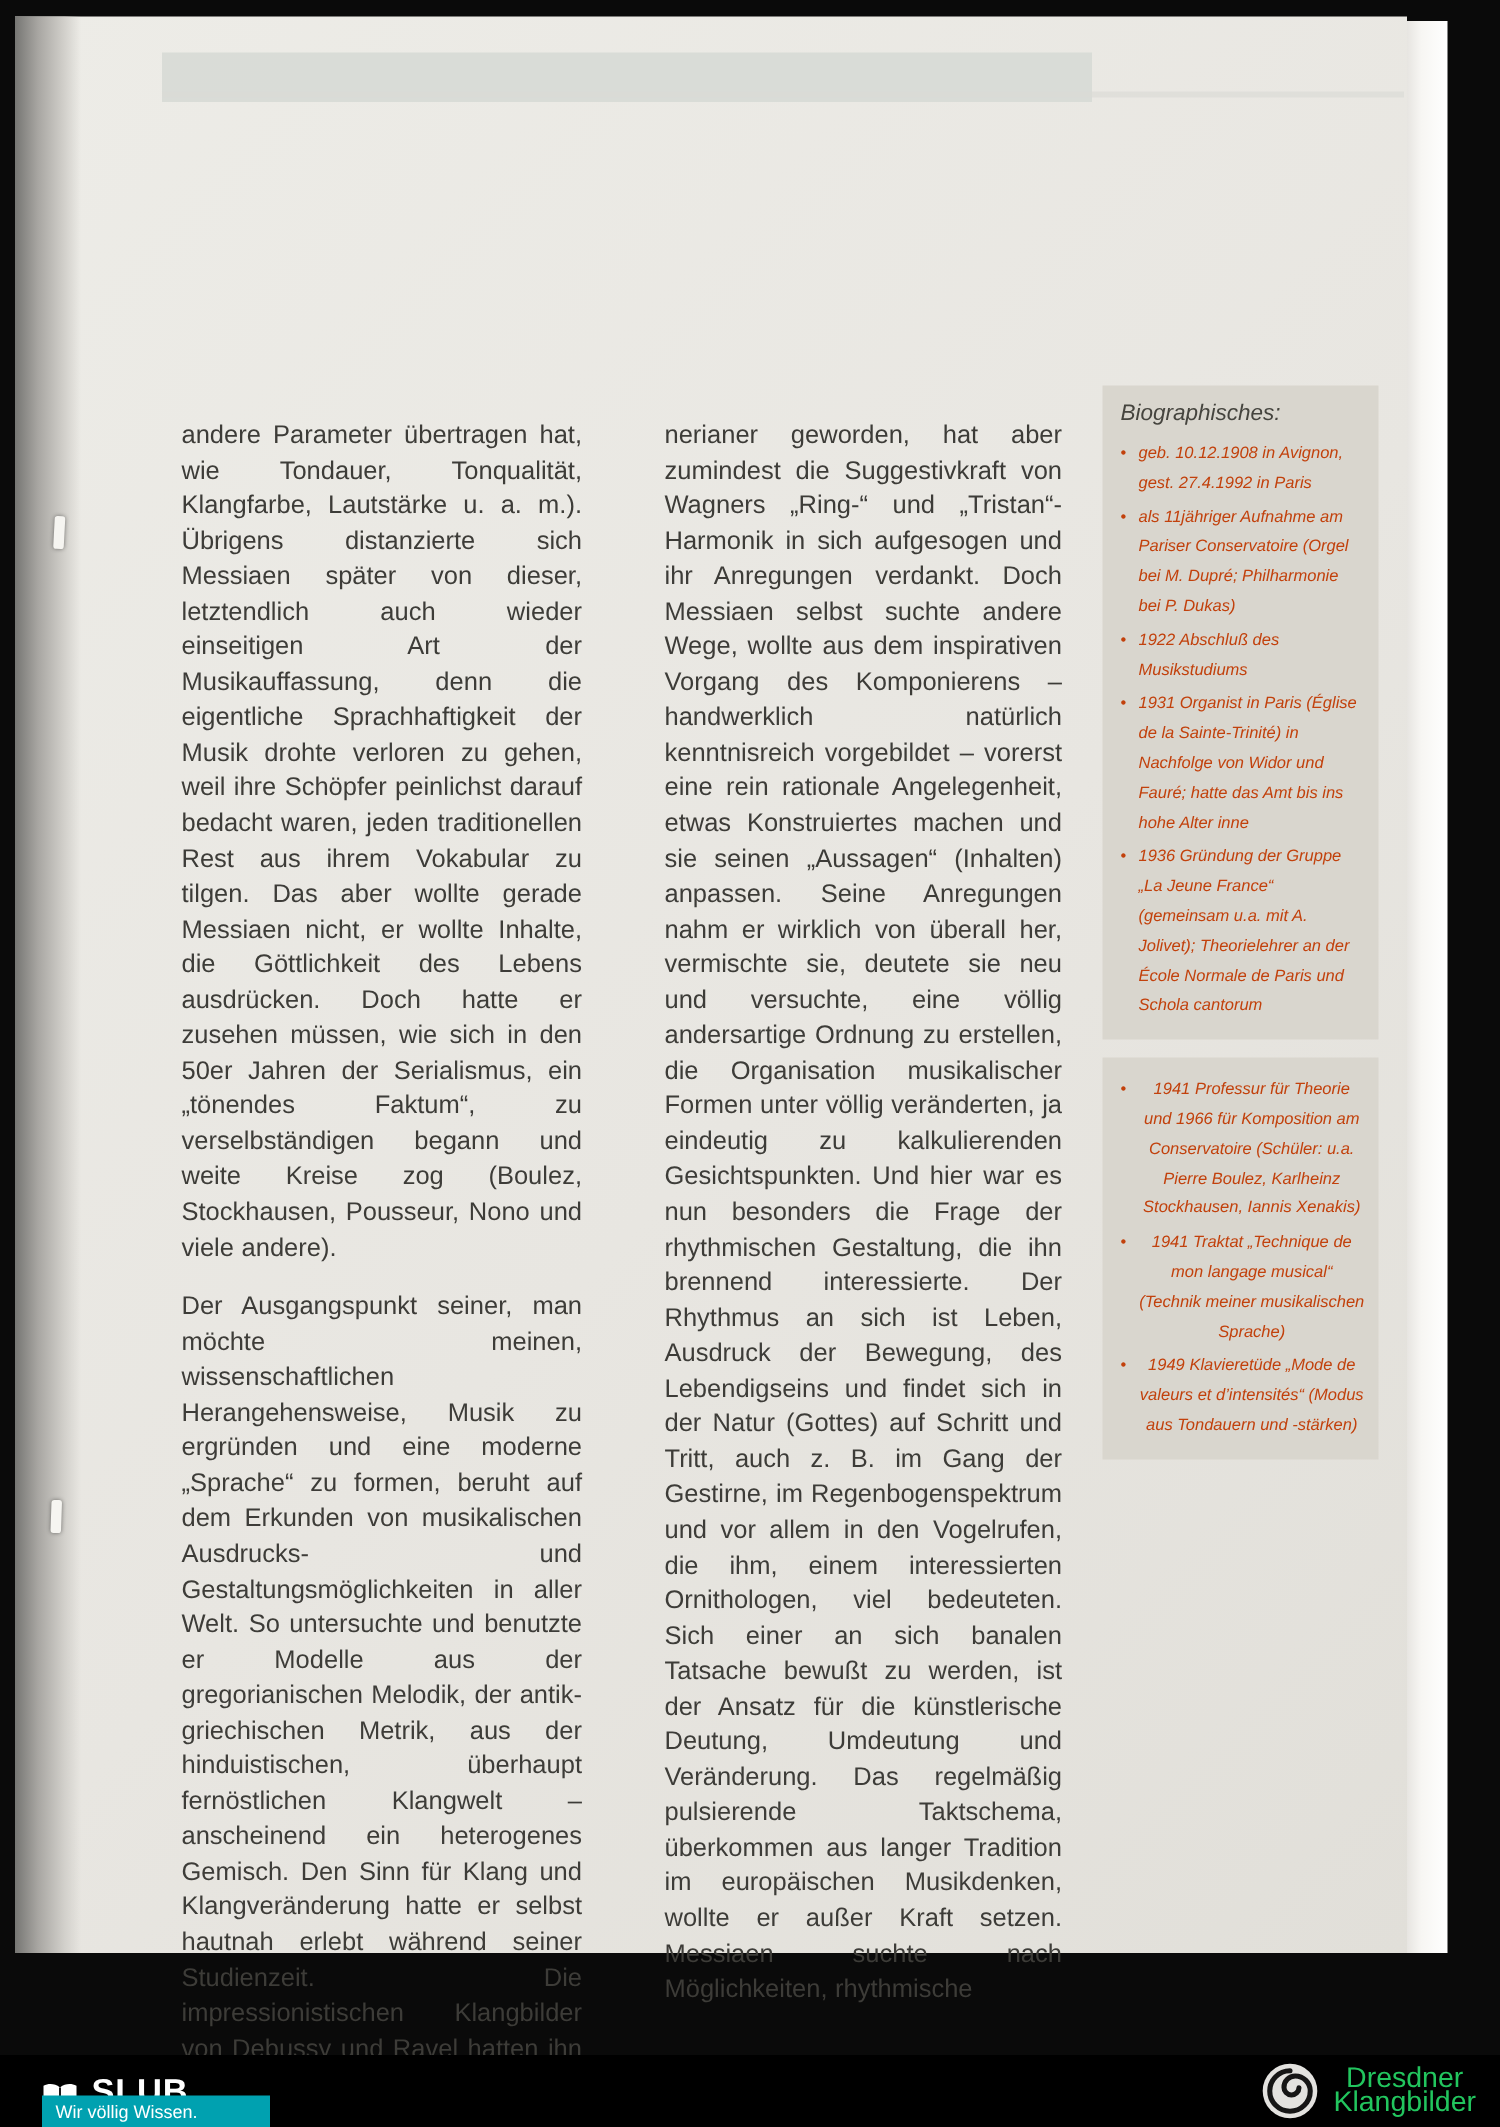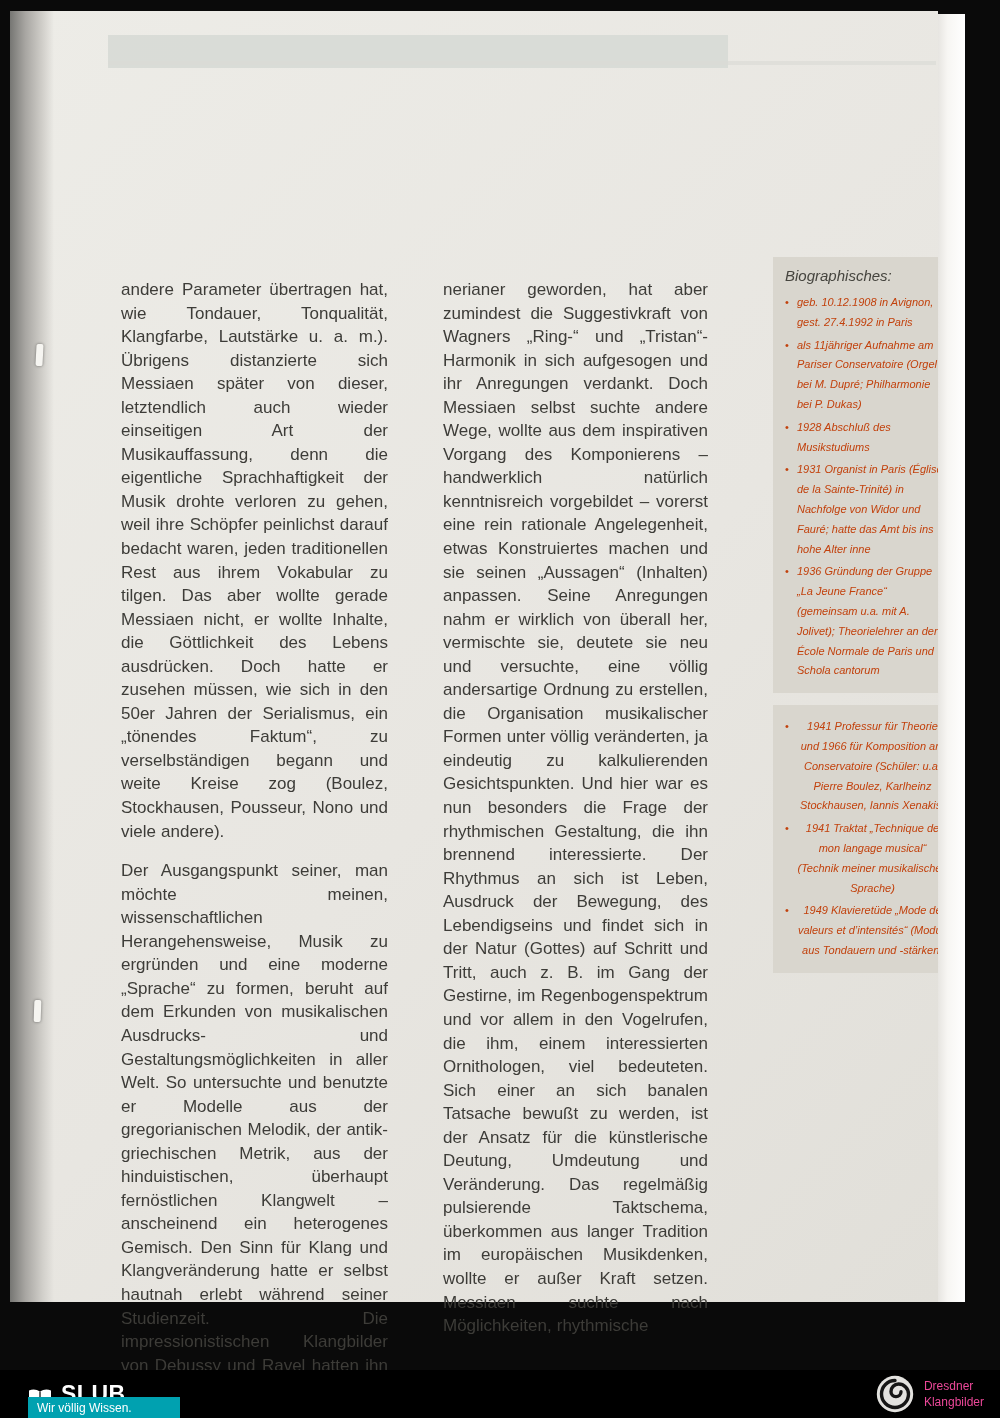--- a/index.html
+++ b/index.html
@@ -36,21 +36,21 @@
   
   .col{position:absolute;color:#3d3c38;}
   .col p{
     margin:16px;font-size:17px;line-height:23.55px;text-align:justify;
     hyphens:auto;-webkit-hyphens:auto;word-spacing:.02em;
   }
   .col1{left:95px;top:251px;width:299px;}
   .col2{left:417px;top:251px;width:297px;}
 
   
-  .sidebar{position:absolute;left:725px;top:246px;width:184px;margin-left:38px;}
+  .sidebar{position:absolute;left:725px;top:246px;width:184px;}
   .side-block{
     background:#d9d6ce;padding:9px 9px 12px 12px;box-sizing:border-box;
   }
   .side-block + .side-block{margin-top:12px;text-align:center;}
   .sidebar h3{
     margin:0 0 7px 0;font-weight:normal;font-style:italic;
     font-size:15px;line-height:20px;color:#45443e;
   }
   .sidebar ul{margin:0;padding:0;list-style:none;}
   .sidebar li{
@@ -82,22 +82,22 @@
     background:#00a1b0;display:flex;align-items:center;
     padding-left:9px;box-sizing:border-box;
   }
   .slub-tagline span{color:#fff;font-size:12px;}
   .partner-brand{
     position:absolute;right:16px;top:5px;height:38px;
     display:flex;align-items:center;gap:10px;text-decoration:none;cursor:pointer;
   }
   .partner-logo svg{display:block;}
   .partner-name{
-    display:flex;flex-direction:column;color:#ec4899;
-    font-size:12px;line-height:16.5px;
+    display:flex;flex-direction:column;color:#22c55e;
+    font-size:19px;line-height:16.5px;text-align:center;
   }
 </style>
 </head>
 <body>
 
 <div class="screen">
 
   <div class="page">
     <div class="ghost-band"></div>
     <div class="top-edge-line"></div>
@@ -110,21 +110,21 @@
     <div class="col col2">
       <p>nerianer geworden, hat aber zumindest die Suggestivkraft von Wagners „Ring-“ und „Tristan“-Harmonik in sich aufgesogen und ihr Anregungen verdankt. Doch Messiaen selbst suchte andere Wege, wollte aus dem inspirativen Vorgang des Komponierens – handwerklich natürlich kenntnisreich vorgebildet – vorerst eine rein rationale Angelegenheit, etwas Konstruiertes machen und sie seinen „Aussagen“ (Inhalten) anpassen. Seine Anregungen nahm er wirklich von überall her, vermischte sie, deutete sie neu und versuchte, eine völlig andersartige Ordnung zu erstellen, die Organisation musikalischer Formen unter völlig veränderten, ja eindeutig zu kalkulierenden Gesichtspunkten. Und hier war es nun besonders die Frage der rhythmischen Gestaltung, die ihn brennend interessierte. Der Rhythmus an sich ist Leben, Ausdruck der Bewegung, des Lebendigseins und findet sich in der Natur (Gottes) auf Schritt und Tritt, auch z. B. im Gang der Gestirne, im Regenbogenspektrum und vor allem in den Vogelrufen, die ihm, einem interessierten Ornithologen, viel bedeuteten. Sich einer an sich banalen Tatsache bewußt zu werden, ist der Ansatz für die künstlerische Deutung, Umdeutung und Veränderung. Das regelmäßig pulsierende Taktschema, überkommen aus langer Tradition im europäischen Musikdenken, wollte er außer Kraft setzen. Messiaen suchte nach Möglichkeiten, rhythmische</p>
     </div>
 
     <aside class="sidebar">
       <div class="side-block">
         <h3>Biographisches:</h3>
         <ul>
           <li>geb. 10.12.1908 in Avignon, gest. 27.4.1992 in Paris</li>
           <li>als 11jähriger Aufnahme am Pariser Conservatoire (Orgel bei M. Dupré; Philharmonie bei P. Dukas)</li>
-          <li>1928 Abschluß des Musikstudiums</li>
+          <li>1922 Abschluß des Musikstudiums</li>
           <li>1931 Organist in Paris (Église de la Sainte-Trinité) in Nachfolge von Widor und Fauré; hatte das Amt bis ins hohe Alter inne</li>
           <li>1936 Gründung der Gruppe „La Jeune France“ (gemeinsam u.a. mit A. Jolivet); Theorielehrer an der École Normale de Paris und Schola cantorum</li>
         </ul>
       </div>
       <div class="side-block">
         <ul>
           <li>1941 Professur für Theorie und 1966 für Komposition am Conservatoire (Schüler: u.a. Pierre Boulez, Karlheinz Stockhausen, Iannis Xenakis)</li>
           <li>1941 Traktat „Technique de mon langage musical“ (Technik meiner musikalischen Sprache)</li>
           <li>1949 Klavieretüde „Mode de valeurs et d’intensités“ (Modus aus Tondauern und -stärken)</li>
         </ul>

